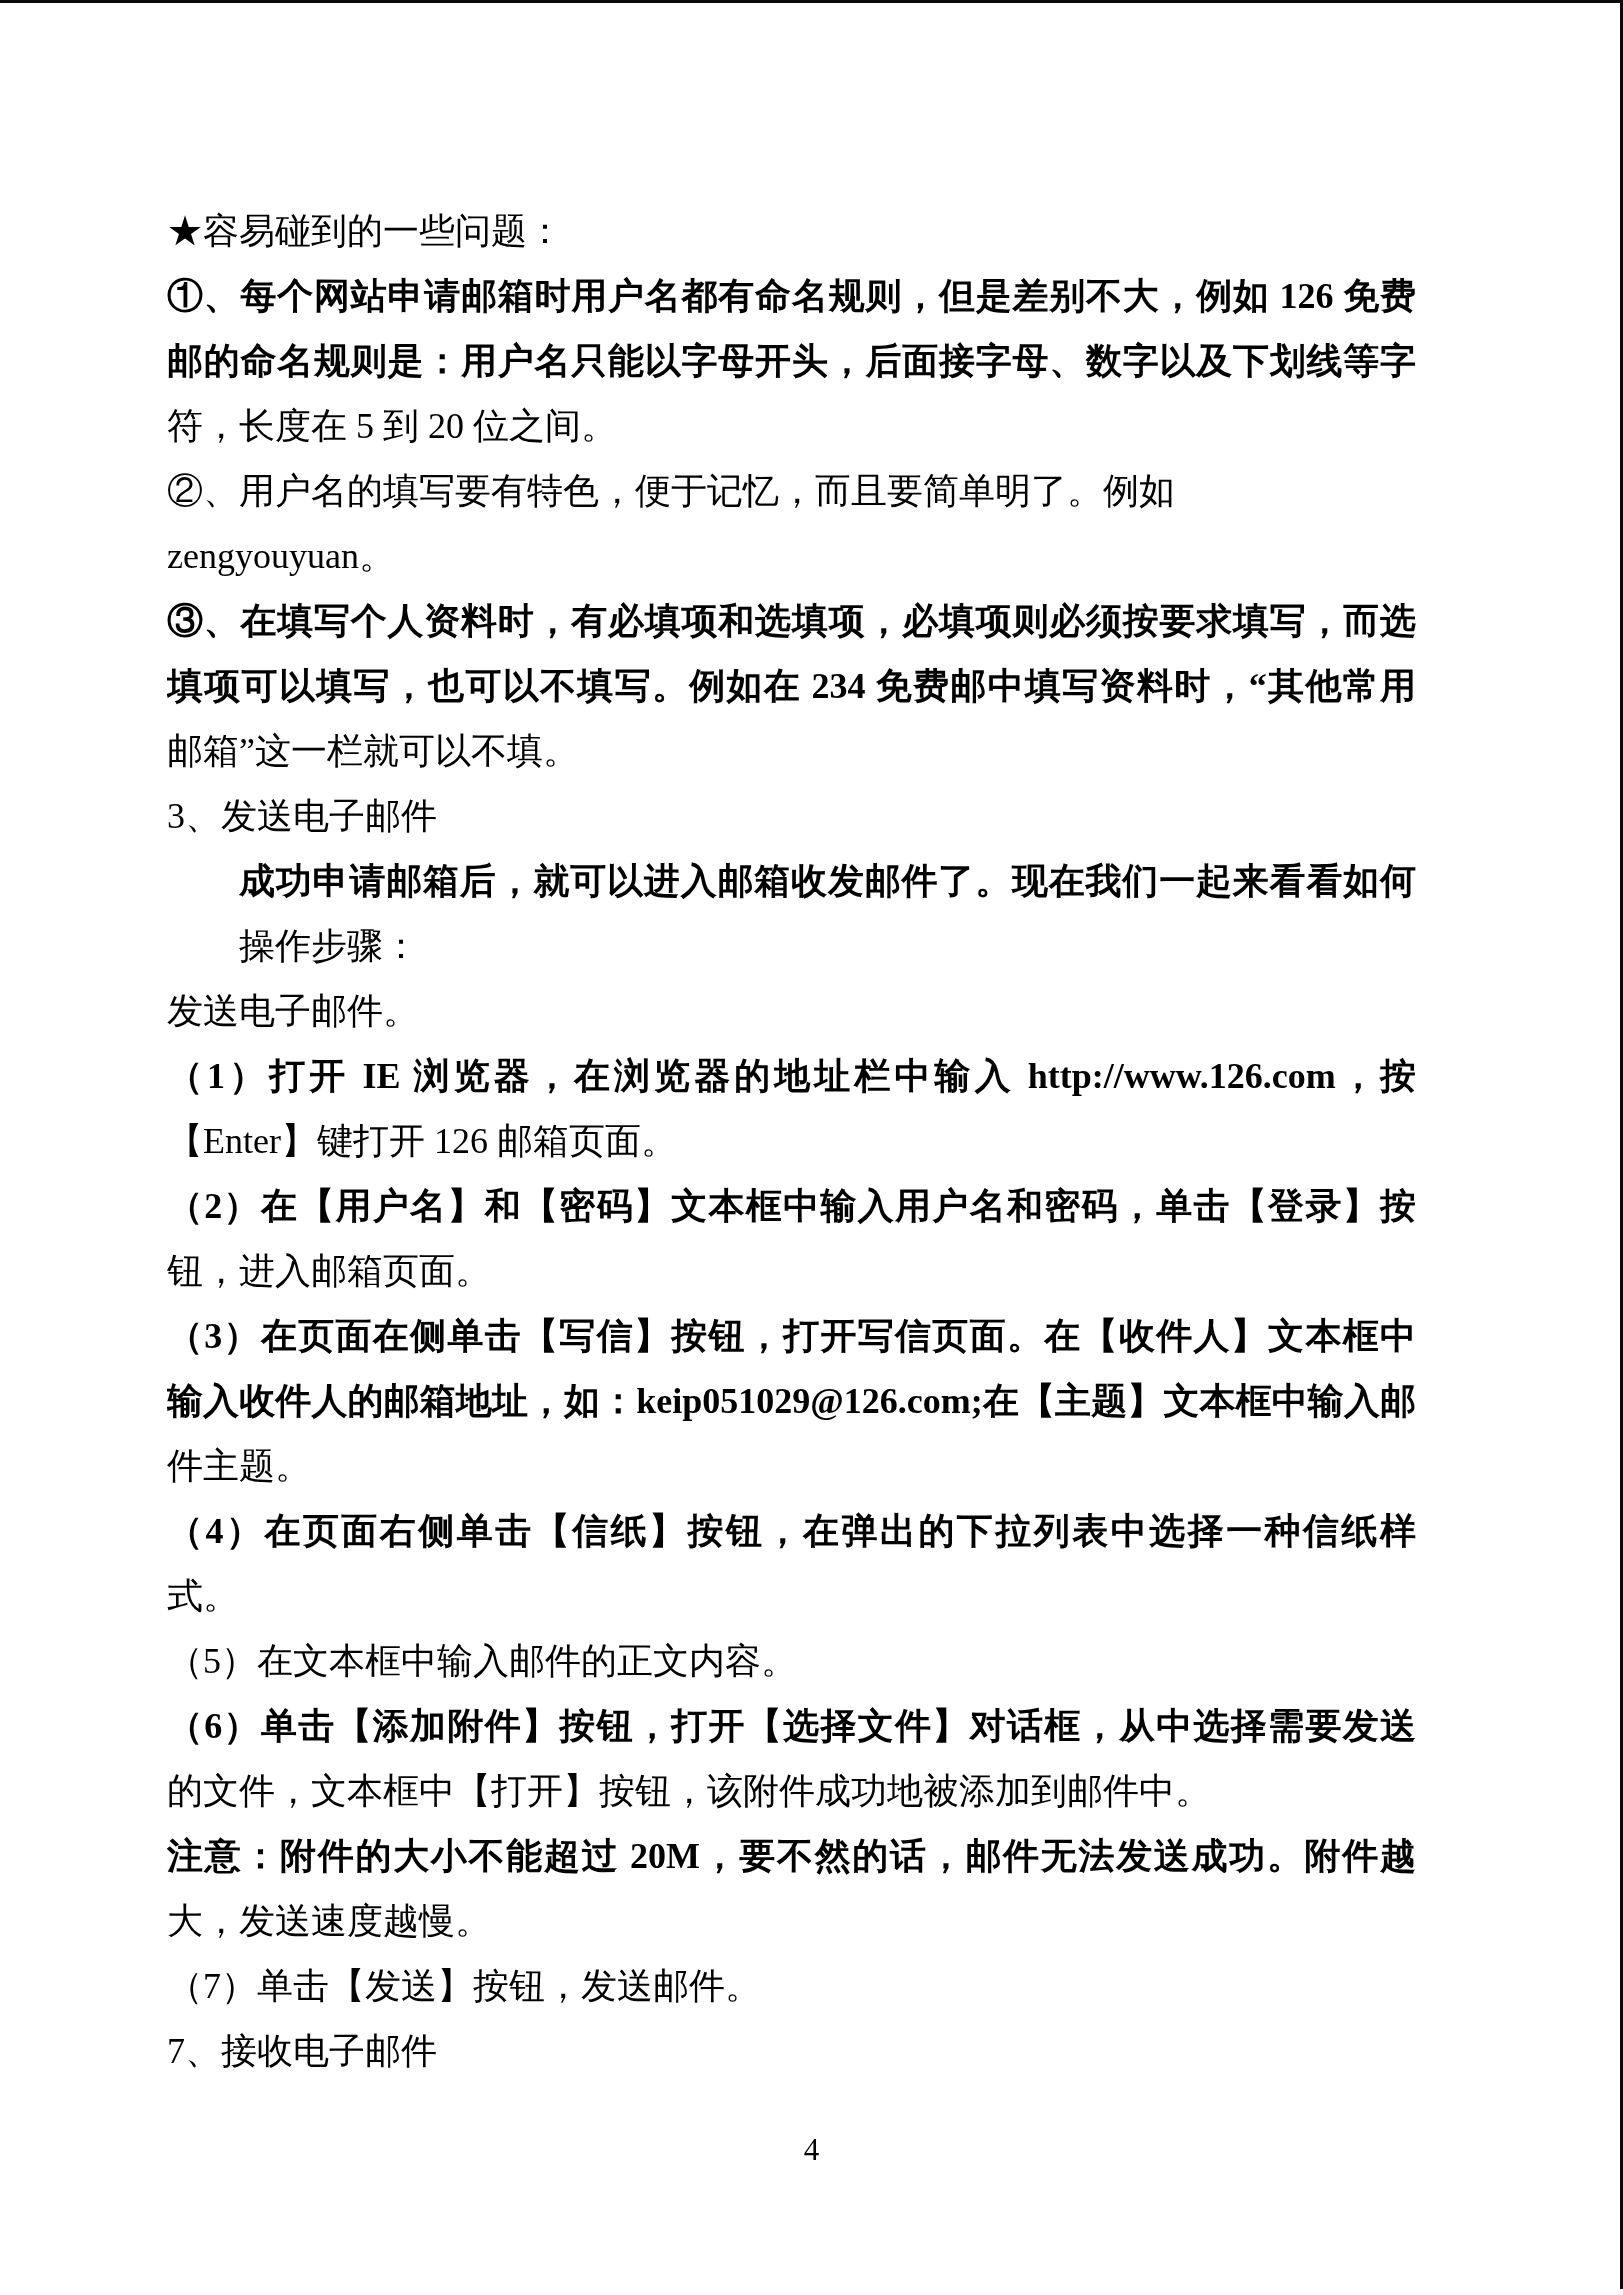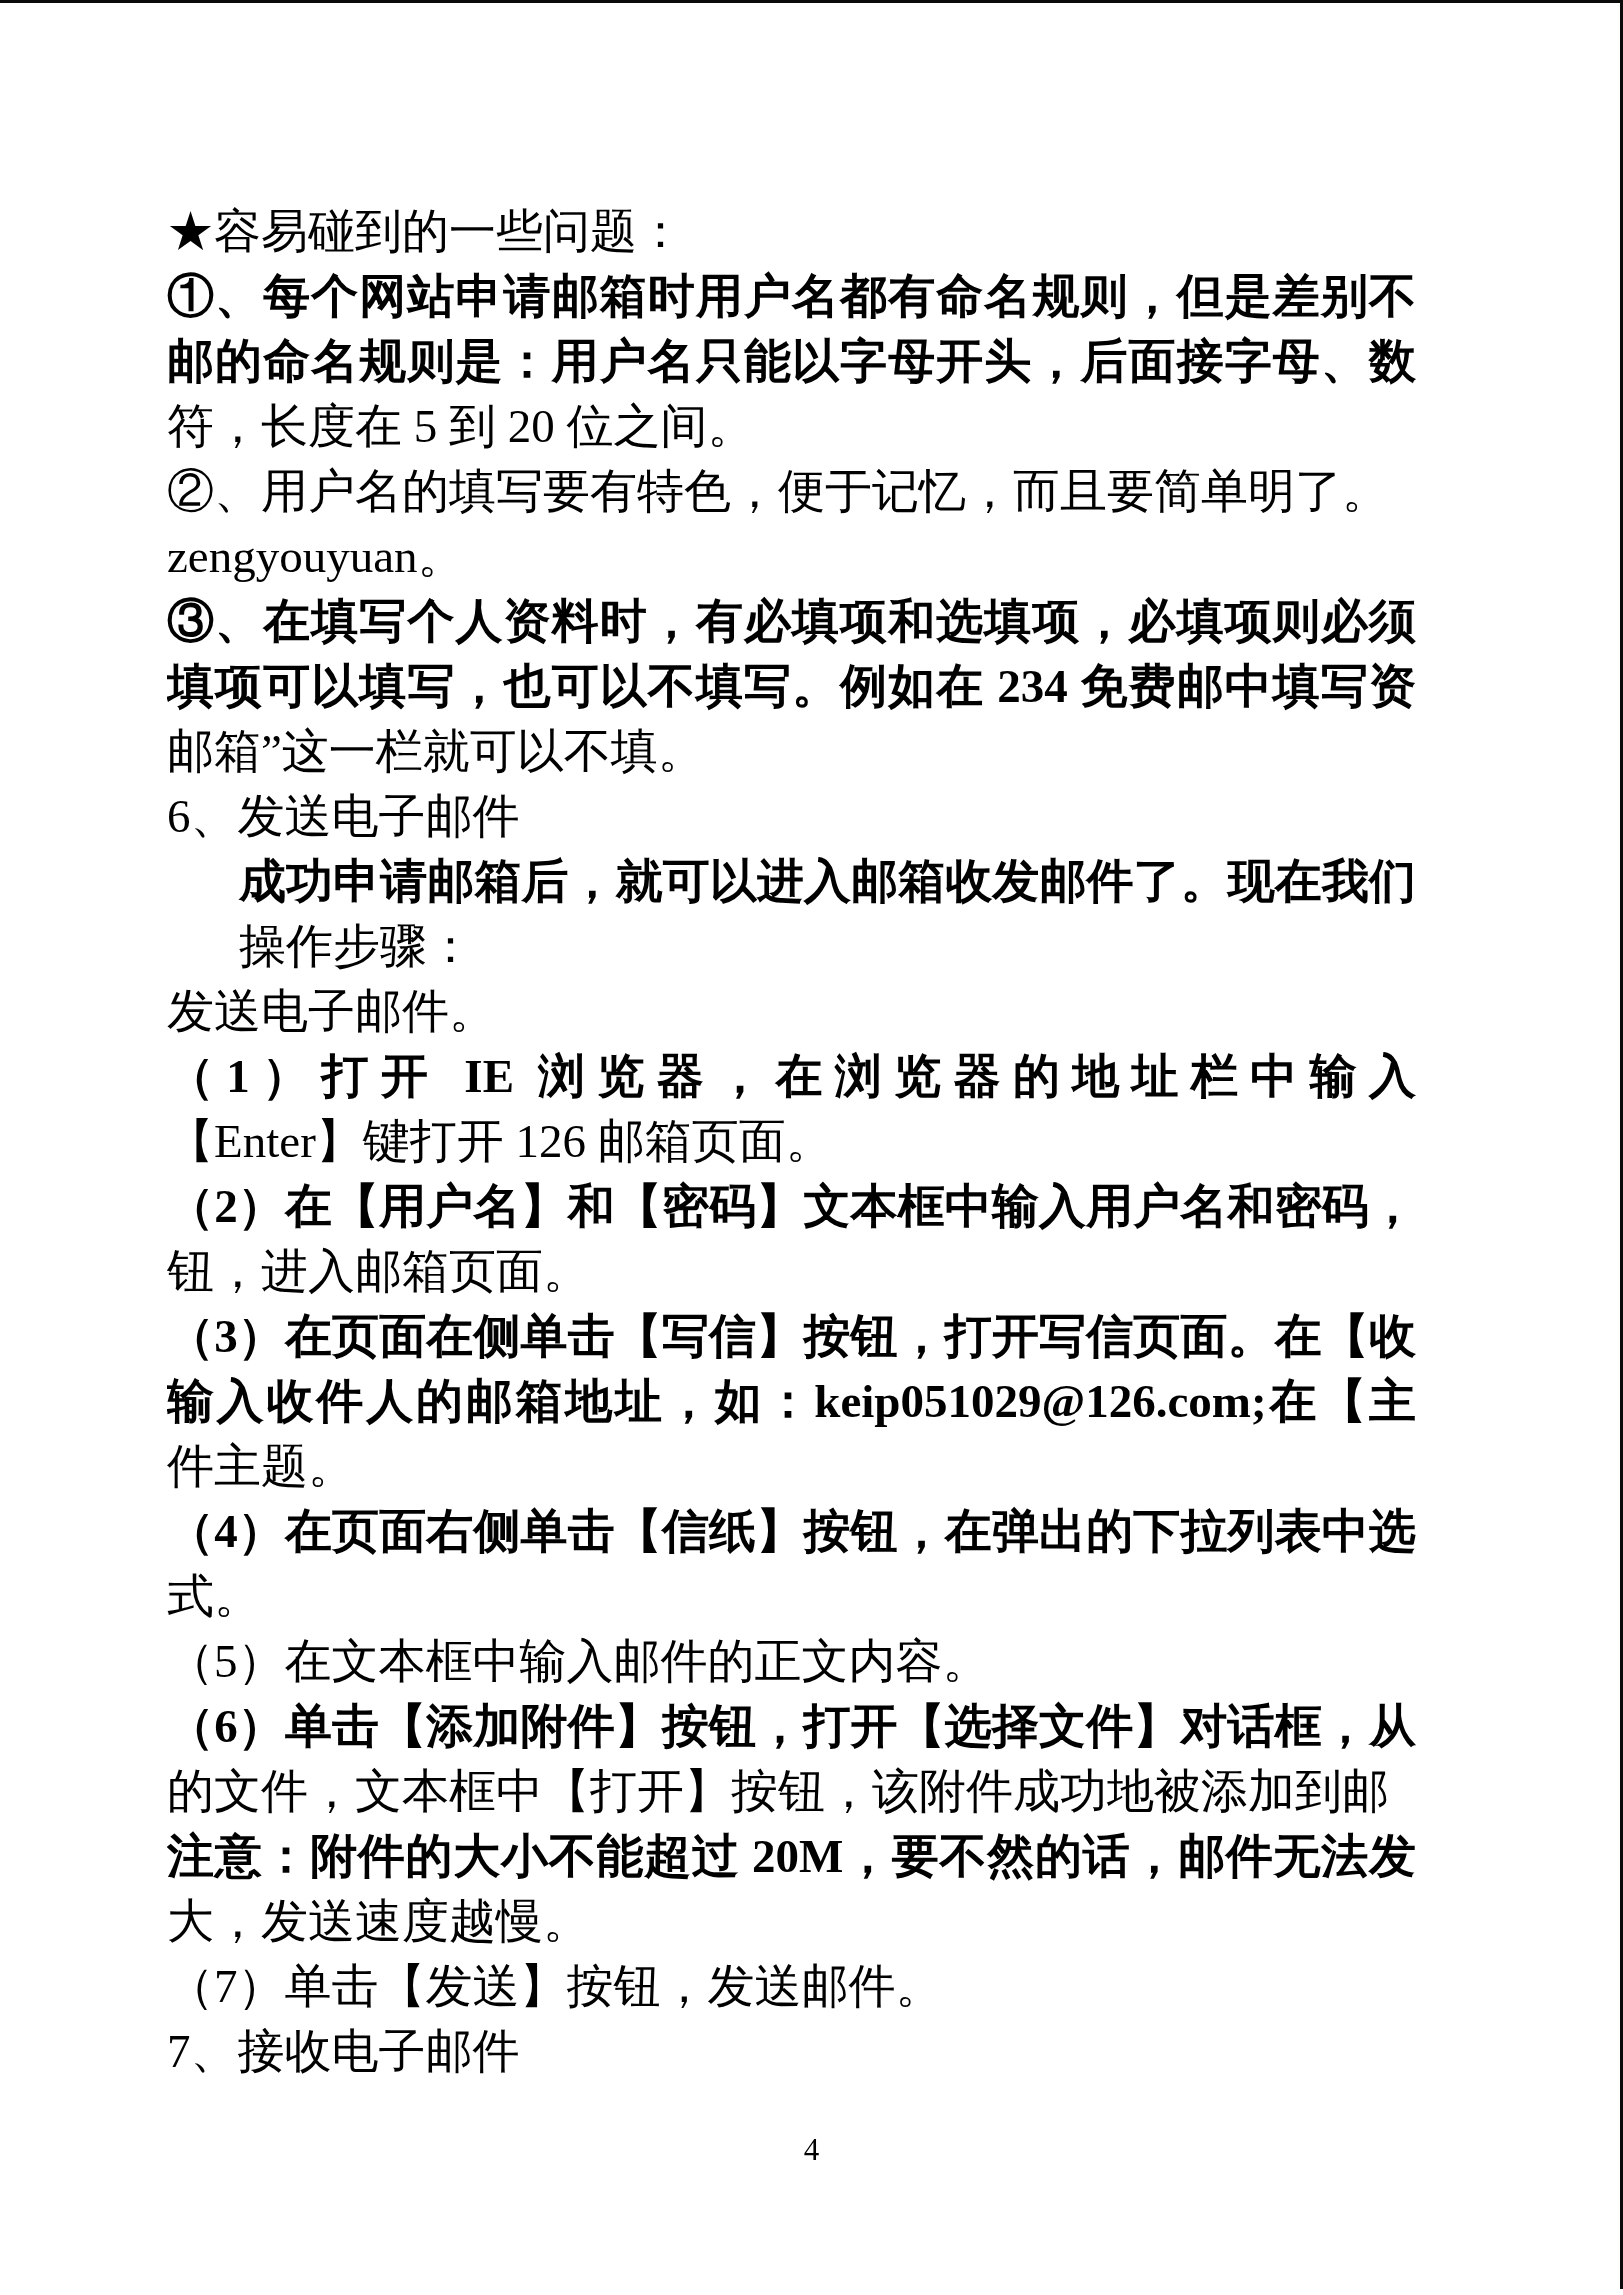--- a/index.html
+++ b/index.html
@@ -25,21 +25,21 @@
   }
   .border-right{
     position:absolute;top:0;right:0;width:2.7px;height:2289px;
     background:var(--border-color);
   }
   .doc-body{
     position:absolute;
     left:167px;top:199px;
     width:1249px;
     color:var(--text-color);
-    font-size:47px;
+    font-size:36px;
     line-height:65px;
   }
   .line{
     white-space:normal;
     height:65px;
     overflow:hidden;
   }
   .line.indent{
     padding-left:72px;
   }
@@ -67,21 +67,21 @@
   <div class="doc-body" id="doc-body">
       <div class="line">★容易碰到的一些问题：</div>
       <div class="line justify">①、每个网站申请邮箱时用户名都有命名规则，但是差别不大，例如 126 免费</div>
       <div class="line justify">邮的命名规则是：用户名只能以字母开头，后面接字母、数字以及下划线等字</div>
       <div class="line">符，长度在 5 到 20 位之间。</div>
       <div class="line">②、用户名的填写要有特色，便于记忆，而且要简单明了。例如</div>
       <div class="line">zengyouyuan。</div>
       <div class="line justify">③、在填写个人资料时，有必填项和选填项，必填项则必须按要求填写，而选</div>
       <div class="line justify">填项可以填写，也可以不填写。例如在 234 免费邮中填写资料时，“其他常用</div>
       <div class="line">邮箱”这一栏就可以不填。</div>
-      <div class="line">6、发送电子邮件</div>
+      <div class="line">3、发送电子邮件</div>
       <div class="line indent justify">成功申请邮箱后，就可以进入邮箱收发邮件了。现在我们一起来看看如何</div>
       <div class="line indent">操作步骤：</div>
       <div class="line">发送电子邮件。</div>
       <div class="line justify">（1）打开 IE 浏览器，在浏览器的地址栏中输入 http://www.126.com，按</div>
       <div class="line">【Enter】键打开 126 邮箱页面。</div>
       <div class="line justify">（2）在【用户名】和【密码】文本框中输入用户名和密码，单击【登录】按</div>
       <div class="line">钮，进入邮箱页面。</div>
       <div class="line justify">（3）在页面在侧单击【写信】按钮，打开写信页面。在【收件人】文本框中</div>
       <div class="line justify">输入收件人的邮箱地址，如：keip051029@126.com;在【主题】文本框中输入邮</div>
       <div class="line">件主题。</div>

